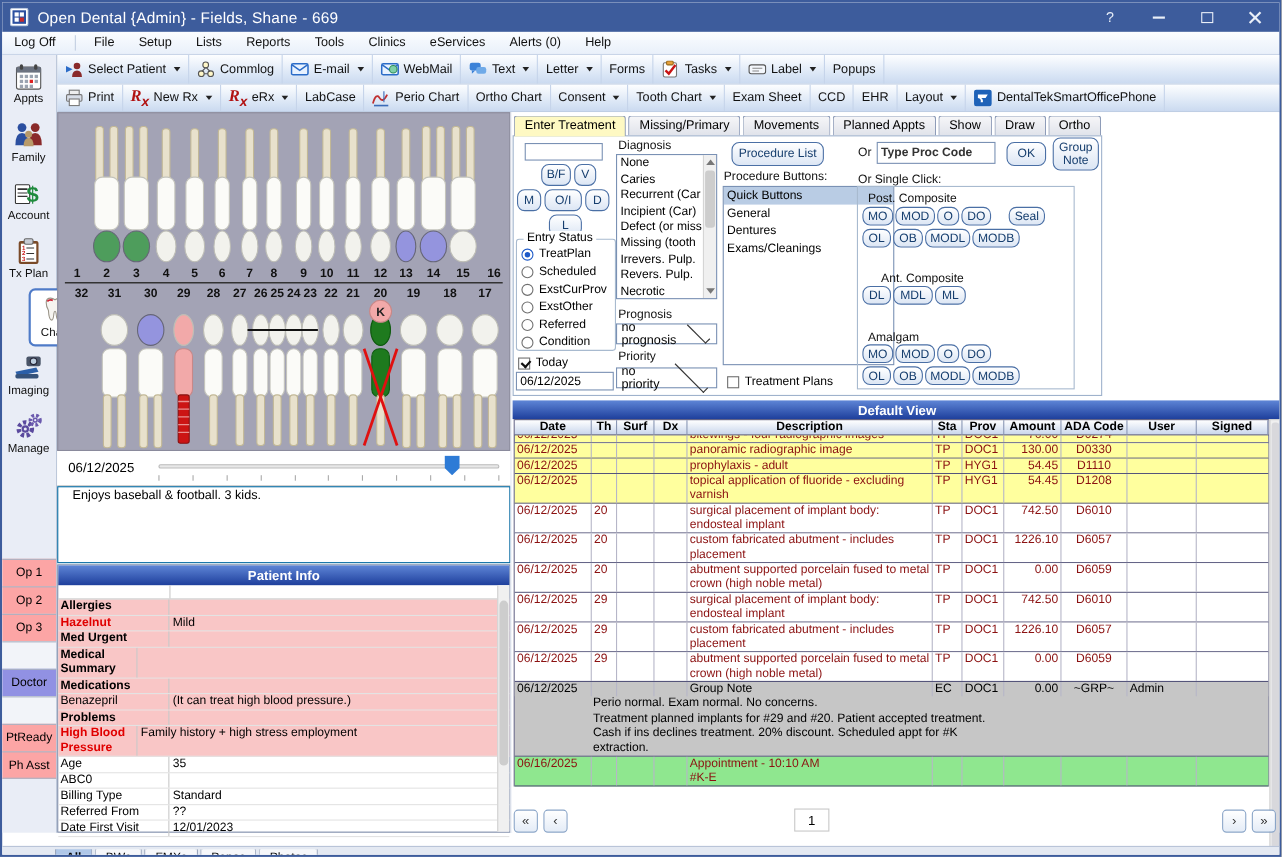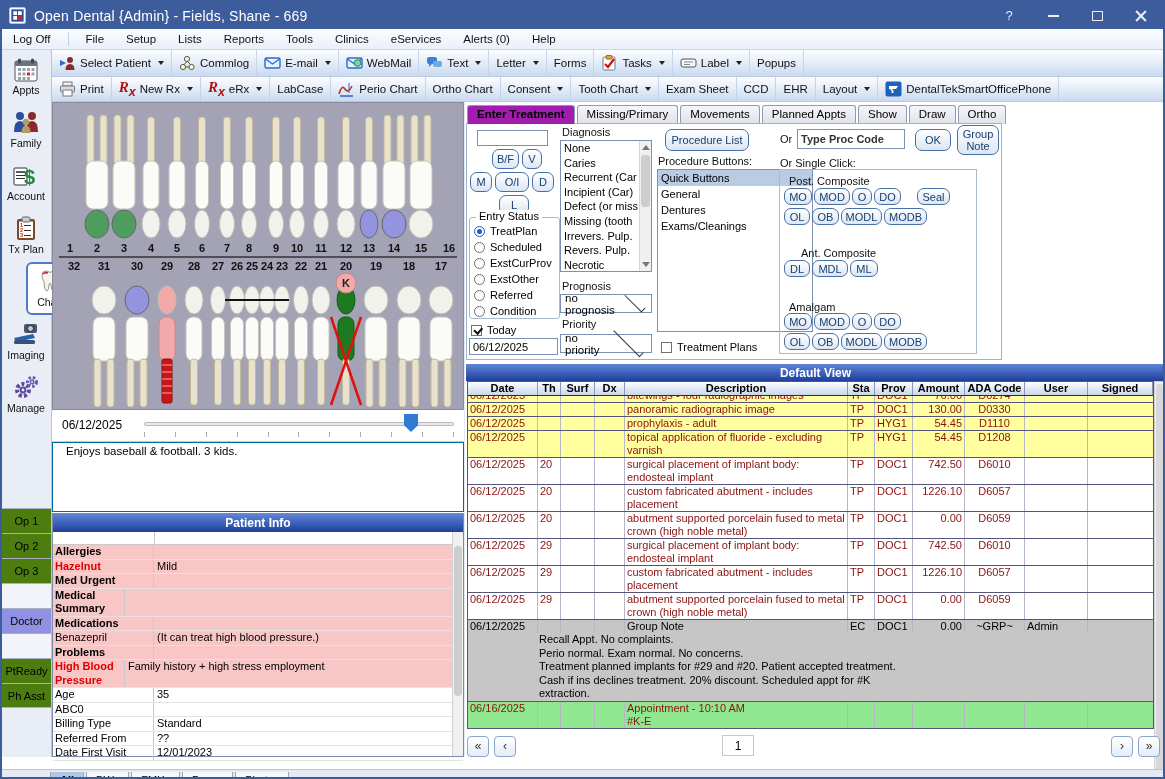--- a/index.html
+++ b/index.html
@@ -31,21 +31,21 @@
   .dd{width:0;height:0;border-left:3.5px solid transparent;border-right:3.5px solid transparent;border-top:4px solid #222;margin-left:3px;}
   .icon16{width:17px;height:16px;flex:0 0 auto;}
   .rxtext{color:#B11212;font-family:"Liberation Serif",serif;font-weight:bold;font-style:italic;font-size:15px;}
 
   
   .sidebar{position:absolute;left:0;top:48px;width:50px;height:707px;background:#E9EDF6;border-right:1px solid #B9C4D8;}
   .smod{width:48px;height:53px;display:flex;flex-direction:column;align-items:center;justify-content:center;gap:1px;font-size:10.5px;color:#111;border-radius:6px;}
   .smod.sel{background:#FFF;border:2px solid #4F7BC8;margin-left:24px;}
   .smod svg{width:26px;height:26px;}
   .ops{position:absolute;left:0;top:458px;width:49px;}
-  .opcell{height:25px;border-top:1px solid #AAB2C2;display:flex;align-items:center;justify-content:center;font-size:11px;background:#4d7c0f;}
+  .opcell{height:25px;border-top:1px solid #AAB2C2;display:flex;align-items:center;justify-content:center;font-size:11px;background:#fca5a5;}
   .opcell.blank{background:#F2F4F9;}
   .opcell.seldoc{background:#9191E3;}
   .opcell:last-child{border-bottom:1px solid #AAB2C2;}
 
   
   .toothchart{position:absolute;left:50px;top:100px;width:412px;height:308px;background:#A3A3B5;border:1px solid #8A8A9C;}
   .sliderrow{position:absolute;left:50px;top:408px;width:412px;height:32px;background:#FFF;border-bottom:1px solid #CCC;}
   .sliderdate{position:absolute;left:10px;top:8px;font-size:12px;}
   .slidertrack{position:absolute;left:92px;top:12px;width:310px;height:4px;background:#E8E8E8;border:1px solid #BBB;border-radius:2px;}
   .ticks{position:absolute;left:92px;top:22px;width:310px;height:6px;display:flex;justify-content:space-between;}
@@ -64,21 +64,21 @@
   .pink{background:#F9C6C6;}
   .bold{font-weight:bold;}
   .redlab{color:#E00000;font-weight:bold;}
   .piscroll{position:absolute;right:0;top:18px;width:11px;bottom:0;background:#F0F0F0;border-left:1px solid #D0D0D0;}
   .piscroll .pthumb{position:absolute;left:1px;right:1px;top:14px;height:150px;background:#CDCDCD;border-radius:4px;}
 
   
   .rpanel{position:absolute;left:463px;top:100px;width:700px;height:655px;background:#FFF;}
   .rtabs{position:absolute;left:2px;top:3px;display:flex;gap:2px;font-size:11.5px;}
   .rtab{padding:2px 9px 3px;border:1px solid #8E9CB8;border-bottom:none;border-radius:3px 3px 0 0;background:linear-gradient(#F6F6F8,#DFE2EA);}
-  .rtab.sel{background:#a21caf;font-weight:bold;position:relative;z-index:2;padding-bottom:4px;}
+  .rtab.sel{background:#fef9c3;font-weight:normal;position:relative;z-index:2;padding-bottom:4px;}
   .pageframe{position:absolute;left:1px;top:21px;width:536px;height:237px;border:1px solid #9FB2CC;background:#FFF;}
 
   .odbtn{position:absolute;display:flex;align-items:center;justify-content:center;background:linear-gradient(#FFFFFF,#DCE6F4);border:1px solid #4A6FA5;border-radius:7px;color:#163E6E;font-size:11px;}
   .fldbox{position:absolute;border:1px solid #7A91B4;background:#FFF;font-size:11px;display:flex;align-items:center;padding:0 3px;}
   .grpbox{position:absolute;border:1px solid #A8BACF;border-radius:3px;}
   .grpbox .cap{position:absolute;top:-8px;left:6px;background:#FFF;padding:0 3px;font-size:11px;}
   .radio{display:flex;align-items:center;gap:5px;font-size:11px;height:16px;}
   .rdot{width:11px;height:11px;border-radius:50%;border:1px solid #707070;background:#FFF;flex:0 0 auto;position:relative;}
   .rdot.on{border-color:#1E5AC8;}
   .rdot.on:before{content:"";position:absolute;left:2px;top:2px;width:5px;height:5px;border-radius:50%;background:#1E5AC8;}
@@ -930,21 +930,20 @@
             <div class="c"></div>
             <div class="c"></div>
             <div class="c">Group Note</div>
             <div class="c">EC</div>
             <div class="c">DOC1</div>
             <div class="c r">0.00</div>
             <div class="c ctr">~GRP~</div>
             <div class="c">Admin</div>
             <div class="c"></div>
           </div>
-        <div class="nline">Recall Appt. No complaints.</div>
         <div class="nline">Perio normal. Exam normal. No concerns.</div>
         <div class="nline">Treatment planned implants for #29 and #20. Patient accepted treatment.</div>
         <div class="nline">Cash if ins declines treatment. 20% discount. Scheduled appt for #K</div>
         <div class="nline">extraction.</div>
       </div>
       <div class="pnrow appt" style="height:27px">
         <div class="c">06/16/2025</div>
           <div class="c"></div>
           <div class="c"></div>
           <div class="c"></div>

